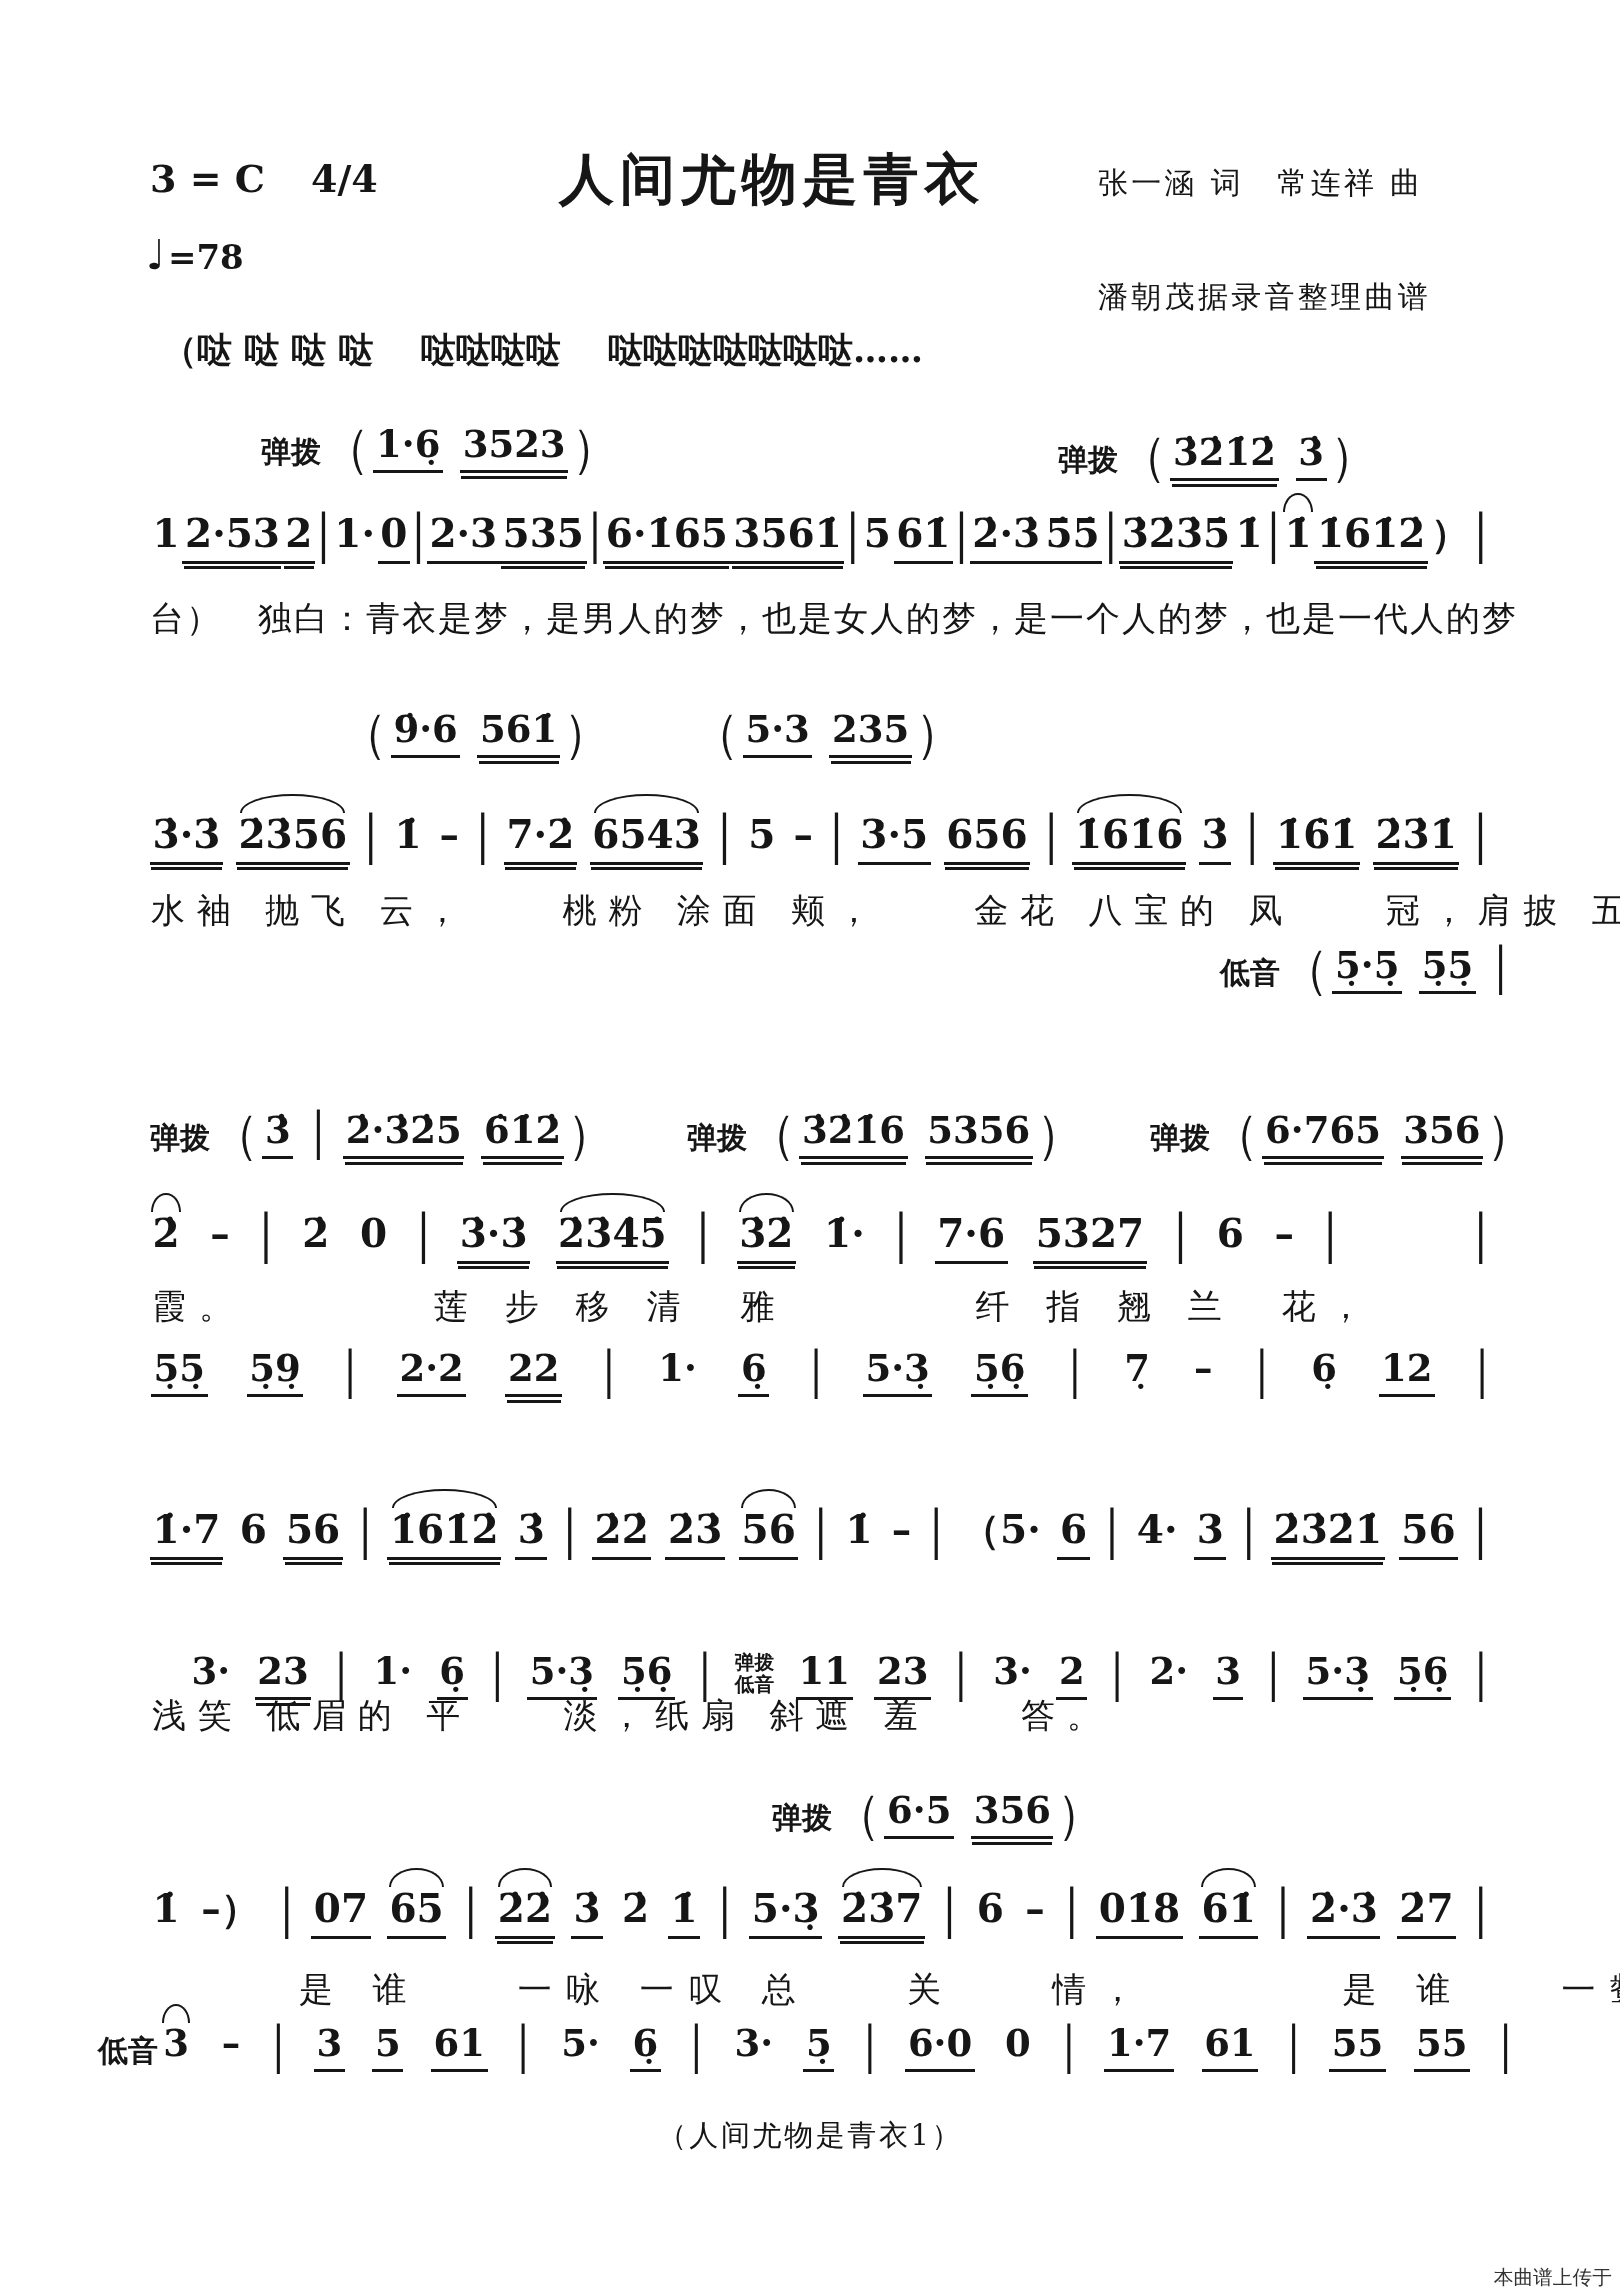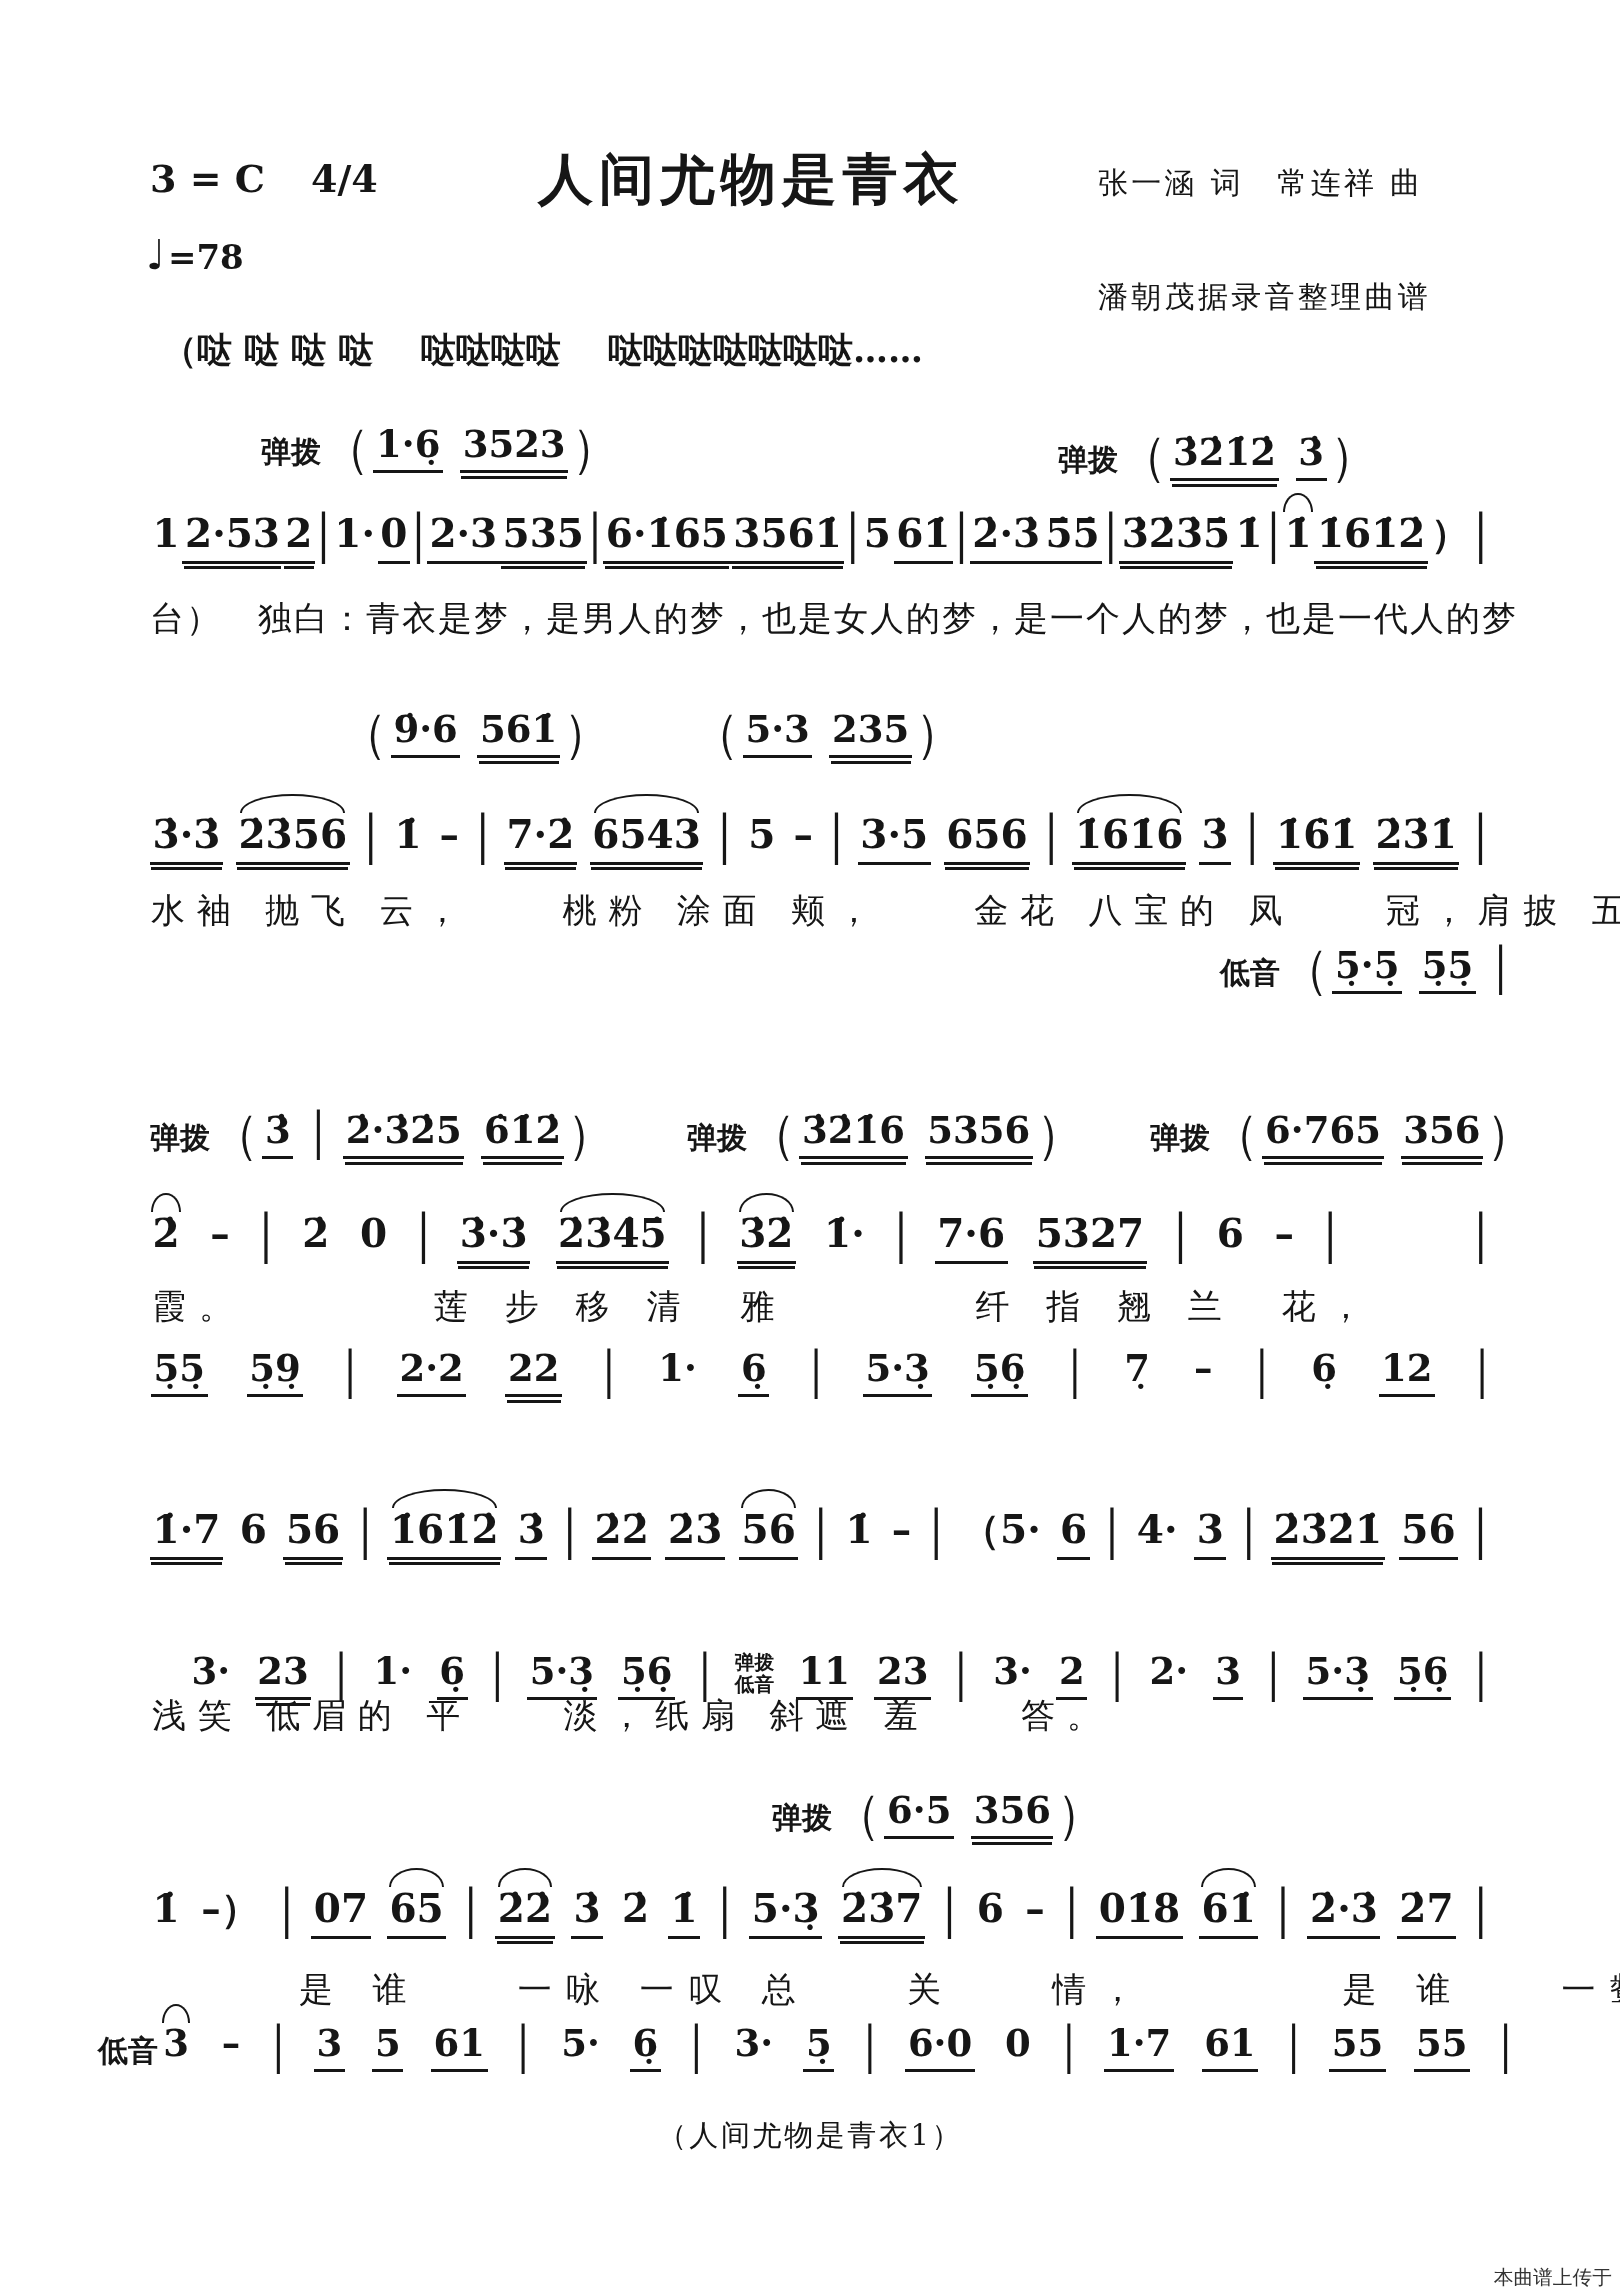--- a/index.html
+++ b/index.html
@@ -52,21 +52,21 @@
 <div class="abs keyline" style="left:150px;top:156px;">
   <span>3 = C</span>
   <span>4/4</span>
 </div>
 
 <div class="abs tempo" style="left:146px;top:231px;">
   <span class="noteglyph">♩</span>
   <span>=78</span>
 </div>
 
-<div class="abs title" style="left:538px;top:143px;text-align:center;">人间尤物是青衣</div>
+<div class="abs title" style="left:559px;top:143px;text-align:center;">人间尤物是青衣</div>
 
 <div class="abs credits" style="left:1098px;top:163px;">张一涵 词　常连祥 曲</div>
 <div class="abs credits" style="left:1098px;top:277px;">潘朝茂据录音整理曲谱</div>
 
 <div class="abs scat" style="left:162px;top:327px;">（哒 哒 哒 哒　 哒哒哒哒　 哒哒哒哒哒哒哒……</div>
 
 <div class="abs cue" style="left:261px;top:425px;">
   <span class="cue-label">弹拨</span>
   <span class="paren">（</span>
   <span class="cue-notes">

